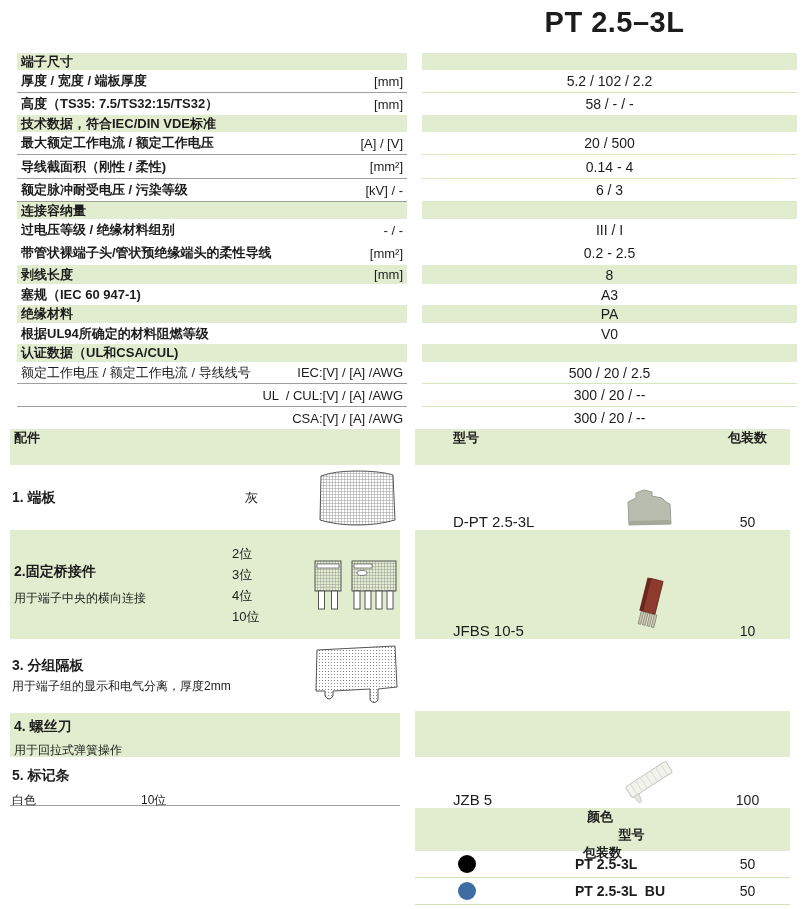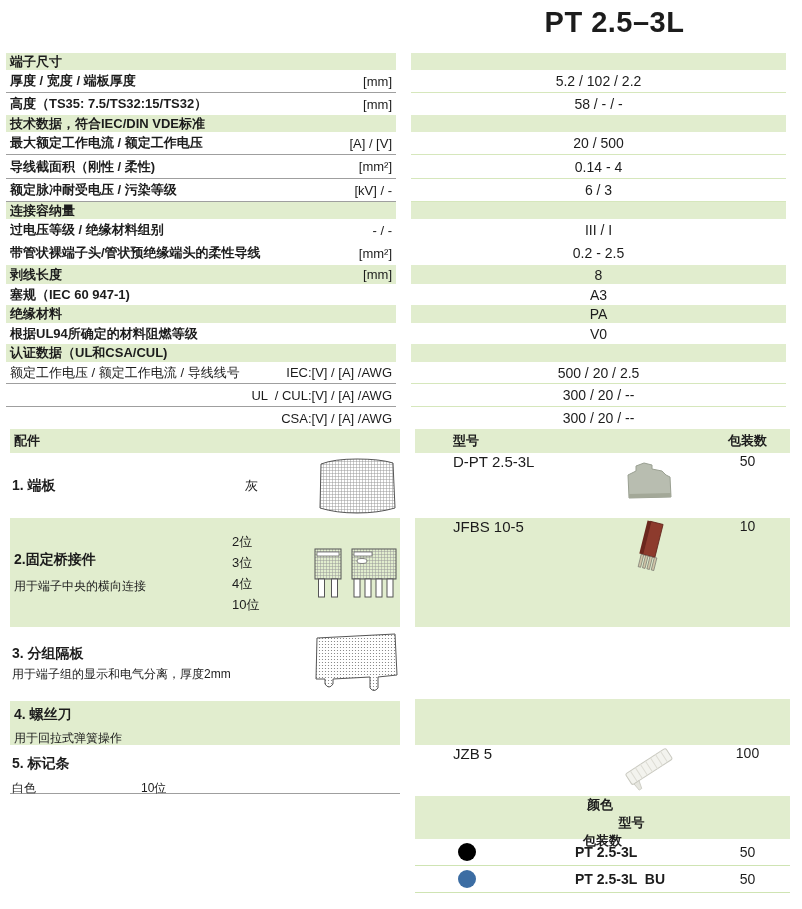--- a/index.html
+++ b/index.html
@@ -4,45 +4,45 @@
 <style>
   html,body{margin:0;padding:0;background:#fff;}
   #page{position:relative;width:802px;height:909px;background:#fff;overflow:hidden;
         font-family:"Liberation Sans","DejaVu Sans",sans-serif;color:#1c1c1c;}
   
   .title{position:absolute;left:427px;top:6px;width:375px;text-align:center;
          font-size:29px;font-weight:bold;letter-spacing:0.5px;}
   
   .spec{position:absolute;left:0;top:53px;width:802px;}
   .srow{display:flex;box-sizing:border-box;}
-  .lcell{width:390px;margin-left:6px;box-sizing:border-box;display:flex;align-items:center;
+  .lcell{width:390px;margin-left:17px;box-sizing:border-box;display:flex;align-items:center;
          justify-content:space-between;padding:0 4px;}
   .gapc{width:15px;}
   .rcell{width:375px;box-sizing:border-box;display:flex;align-items:center;justify-content:center;
          font-size:14px;}
   .green .lcell,.green .rcell{background:#e1edce;}
   .lab{font-size:13px;font-weight:600;}
   .lab.plain{font-weight:400;}
   .unit{font-size:13px;font-weight:400;white-space:pre;}
   .bl .lcell{border-bottom:1px solid #9f9f9f;}
   .bl .rcell{border-bottom:1px solid #d6e7bc;}
   
   .bottom{position:absolute;left:0;top:429px;width:802px;display:flex;}
   .bcolL{width:390px;margin-left:10px;}
   .bcolR{width:375px;}
-  .band{height:24px;background:#e1edce;display:flex;align-items:center;box-sizing:border-box;}
+  .band{height:36px;background:#e1edce;display:flex;box-sizing:border-box;}
   .band .bold13{font-size:13px;font-weight:bold;padding-left:4px;}
   .accrow{box-sizing:border-box;}
   .flexc{display:flex;align-items:center;}
   .acc-name{font-size:14px;font-weight:bold;}
   .acc-desc{font-size:12px;}
   .greenblk{background:#e1edce;}
   .sizes div{font-size:13px;line-height:21px;}
   
-  .prow{display:flex;align-items:flex-start;box-sizing:border-box;}
+  .prow{display:flex;align-items:flex-end;box-sizing:border-box;}
   .pmodel{width:180px;padding-left:38px;font-size:15px;box-sizing:border-box;}
   .pimg{flex:1;display:flex;justify-content:center;align-items:center;}
   .pqty{width:85px;text-align:center;font-size:14px;}
   
   .ct-head{height:43px;background:#e1edce;display:flex;align-items:center;font-size:13px;font-weight:bold;flex-direction:column;}
   .ct-c1{width:105px;box-sizing:border-box;padding-left:37px;}
   .ct-c2{flex:1;box-sizing:border-box;padding-left:58px;}
   .ct-c3{width:85px;text-align:center;}
   .ct-row{height:26px;display:flex;align-items:center;border-bottom:1px solid #cfe4b3;}
   .dot{width:18px;height:18px;border-radius:50%;margin-left:43px;}

